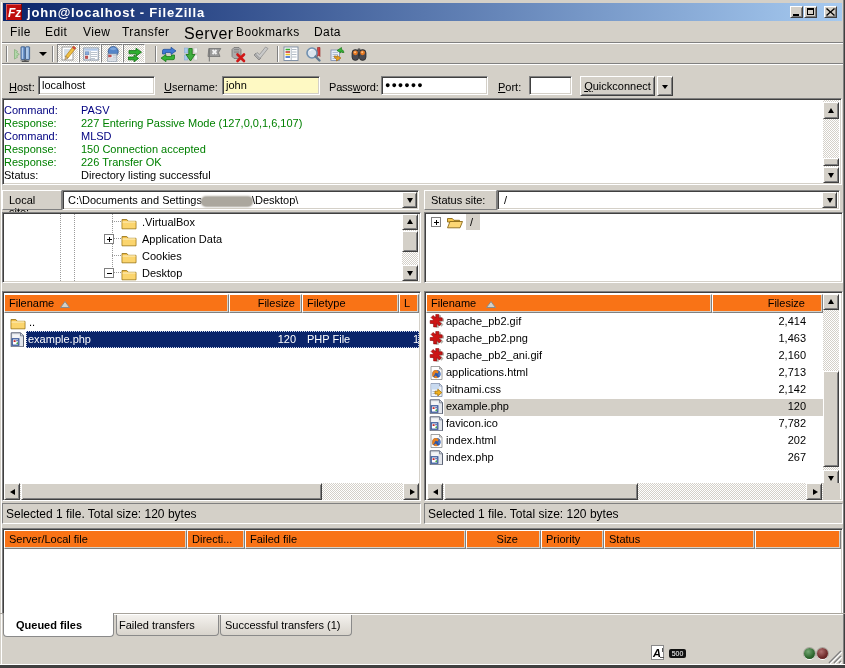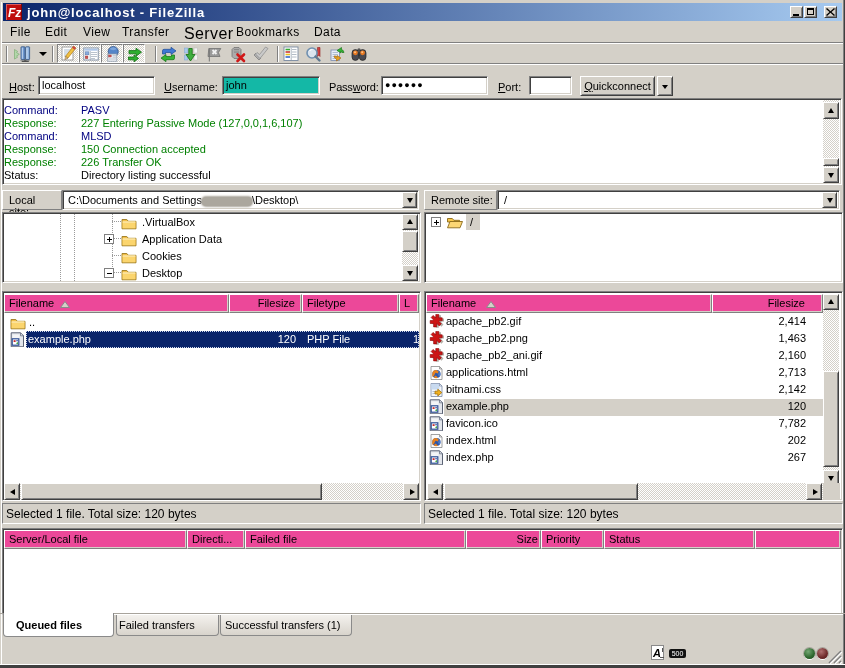--- a/index.html
+++ b/index.html
@@ -2,21 +2,21 @@
 <html><head><meta charset="utf-8"><title>FileZilla</title><style>
 html,body{margin:0;padding:0}
 #win *{box-sizing:border-box}
 #win{position:relative;width:845px;height:668px;background:#d4d0c8;font-family:"Liberation Sans",sans-serif;font-size:11px;color:#000;overflow:hidden}
 .abs{position:absolute}
 .sunken2{border:1px solid;border-color:#808080 #fff #fff #808080;box-shadow:inset 1px 1px 0 #404040,inset -1px -1px 0 #d4d0c8}
 .sunken1{border:1px solid;border-color:#808080 #fff #fff #808080}
 .raised{border:1px solid;border-color:#fff #404040 #404040 #fff;box-shadow:inset 1px 1px 0 #d4d0c8,inset -1px -1px 0 #808080;background:#d4d0c8}
 .raisedthin{border:1px solid;border-color:#fff #808080 #808080 #fff;background:#d4d0c8}
 .checker{background-color:#fff;background-image:conic-gradient(#d4d0c8 25%,#fff 0 50%,#d4d0c8 0 75%,#fff 0);background-size:2px 2px}
-.hcell{position:absolute;background:#ec4899;border:1px solid;border-color:#fff #808080 #808080 #fff;box-shadow:inset -1px 0 0 #d4d0c8,inset 0 -1px 0 #d4d0c8;height:19px;line-height:17px;padding:0 0 0 4px;overflow:hidden;white-space:nowrap}
+.hcell{position:absolute;background:#f97316;border:1px solid;border-color:#fff #808080 #808080 #fff;box-shadow:inset -1px 0 0 #d4d0c8,inset 0 -1px 0 #d4d0c8;height:19px;line-height:17px;padding:0 0 0 4px;overflow:hidden;white-space:nowrap}
 .row{position:absolute;height:17px;line-height:17px;white-space:nowrap}
 .tri{width:0;height:0;position:absolute}
 .tu{border-left:3px solid transparent;border-right:3px solid transparent;border-bottom:5px solid #000}
 .td{border-left:3px solid transparent;border-right:3px solid transparent;border-top:5px solid #000}
 .tl{border-top:3px solid transparent;border-bottom:3px solid transparent;border-right:5px solid #000}
 .tr{border-top:3px solid transparent;border-bottom:3px solid transparent;border-left:5px solid #000}
 .sbtn{position:absolute;border:1px solid;border-color:#fff #404040 #404040 #fff;box-shadow:inset 1px 1px 0 #d4d0c8,inset -1px -1px 0 #808080;background:#d4d0c8}
 .thumb{position:absolute;border:1px solid;border-color:#fff #404040 #404040 #fff;box-shadow:inset 1px 1px 0 #d4d0c8,inset -1px -1px 0 #808080;background:#d4d0c8}
 .sep{position:absolute;width:2px;height:16px}
 .sep b{position:absolute;left:0;top:0;width:1px;height:100%;background:#808080}
@@ -198,21 +198,21 @@
  <rect x="8.2" y="6.5" width="1.6" height="2.5" fill="#333"></rect>
 </svg>
 <div class="abs" style="left:2px;top:63px;width:841px;height:1px;background:#808080"></div>
 <div class="abs" style="left:2px;top:64px;width:841px;height:1px;background:#fff"></div>
 
 <div class="lbl" style="left:9px;top:81px"><u>H</u>ost:</div>
 <div class="sunken2 abs" style="left:38px;top:76px;width:117px;height:19px;background:#fff">
       <div style="padding:2px 0 0 3px">localhost</div>
     </div>
 <div class="lbl" style="left:164px;top:81px"><u>U</u>sername:</div>
-<div class="sunken2 abs" style="left:222px;top:76px;width:98px;height:19px;background:#14b8a6">
+<div class="sunken2 abs" style="left:222px;top:76px;width:98px;height:19px;background:#fef9c3">
       <div style="padding:2px 0 0 3px">john</div>
     </div>
 <div class="lbl" style="left:329px;top:81px;letter-spacing:-0.2px">Pass<u>w</u>ord:</div>
 <div class="sunken2 abs" style="left:381px;top:76px;width:107px;height:19px;background:#fff">
       <div style="padding:3px 0 0 3px;font-size:9px;letter-spacing:1px">●●●●●●</div>
     </div>
 <div class="lbl" style="left:498px;top:81px"><u>P</u>ort:</div>
 <div class="sunken2 abs" style="left:529px;top:76px;width:43px;height:19px;background:#fff"></div>
 <div class="raised abs" style="left:580px;top:76px;width:75px;height:20px;text-align:center">
       <div style="padding-top:3px"><u>Q</u>uickconnect</div>
@@ -246,21 +246,21 @@
 <div class="abs raisedthin" style="left:2px;top:190px;width:60px;height:20px;border-color:#fff #808080 #808080 #fff">
       <div style="padding:3px 7px 0 6px">Local site:</div>
     </div>
 <div class="sunken2 abs" style="left:62px;top:190px;width:357px;height:20px;background:#fff"></div>
 <div class="lbl" style="left:68px;top:194px;white-space:nowrap">C:\Documents and Settings<span style="display:inline-block;width:50px;height:9px;border-radius:4px;background:#aba79e;box-shadow:0 0 2px 1px #aba79e;vertical-align:middle"></span>\Desktop\</div>
 <div class="sbtn" style="left:402px;top:192px;width:15px;height:16px">
       <div class="tri td abs" style="left:3.5px;top:5px"></div>
     </div>
 
 <div class="abs raisedthin" style="left:424px;top:190px;width:73px;height:20px;border-color:#fff #808080 #808080 #fff">
-      <div style="padding:3px 0 0 6px">Remote site:</div>
+      <div style="padding:3px 0 0 6px">Status site:</div>
     </div>
 <div class="sunken2 abs" style="left:497px;top:190px;width:343px;height:20px;background:#fff"></div>
 <div class="lbl" style="left:504px;top:194px">/</div>
 <div class="sbtn" style="left:822px;top:192px;width:15px;height:16px">
       <div class="tri td abs" style="left:3.5px;top:5px"></div>
     </div>
 <svg width="0" height="0" style="position:absolute">
 <defs>
 <g id="fold">
  <path d="M1 4.5 h4.8 l1.6 1.8 H15 V13.8 H1 Z" fill="#f2bf49" stroke="#9c7a20" stroke-width="0.9"></path>
@@ -462,21 +462,21 @@
     </div>
 <div class="abs" style="left:823px;top:483px;width:17px;height:17px;background:#d4d0c8"></div>
 <div class="sunken1 abs" style="left:424px;top:503px;width:419px;height:21px">
       <div style="padding:3px 0 0 3px;font-size:12px">Selected 1 file. Total size: 120 bytes</div>
     </div>
 
 <div class="sunken2 abs" style="left:2px;top:528px;width:841px;height:87px;background:#fff"></div>
 <div class="hcell" style="left:4px;top:530px;width:183px;height:19px">Server/Local file</div>
 <div class="hcell" style="left:187px;top:530px;width:58px;height:19px">Directi...</div>
 <div class="hcell" style="left:245px;top:530px;width:221px;height:19px">Failed file</div>
-<div class="hcell" style="left:466px;top:530px;width:75px;height:19px;text-align:right;padding:0 2px 0 0">Size</div>
+<div class="hcell" style="left:466px;top:530px;width:75px;height:19px;text-align:right;padding:0 22px 0 0">Size</div>
 <div class="hcell" style="left:541px;top:530px;width:63px;height:19px">Priority</div>
 <div class="hcell" style="left:604px;top:530px;width:151px;height:19px">Status</div>
 <div class="hcell" style="left:755px;top:530px;width:86px;height:19px"></div>
 
 <div class="abs" style="left:0;top:613px;width:845px;height:1px;background:#a8a49c"></div>
 <div class="abs" style="left:3px;top:613px;width:111px;height:24px;background:#fff;border:1px solid #8a8a8a;border-top:none;border-radius:0 0 4px 4px;box-sizing:border-box"></div>
 <div class="abs" style="left:16px;top:619px;font-weight:bold;font-size:11px">Queued files</div>
 <div class="abs" style="left:116px;top:615px;width:103px;height:21px;background:linear-gradient(#f4f2ee,#d8d4cc);border:1px solid #8a8a8a;border-top:none;border-radius:0 0 4px 4px;box-sizing:border-box"></div>
 <div class="abs" style="left:119px;top:619px;font-size:11px">Failed transfers</div>
 <div class="abs" style="left:220px;top:615px;width:132px;height:21px;background:linear-gradient(#f4f2ee,#d8d4cc);border:1px solid #8a8a8a;border-top:none;border-radius:0 0 4px 4px;box-sizing:border-box"></div>

